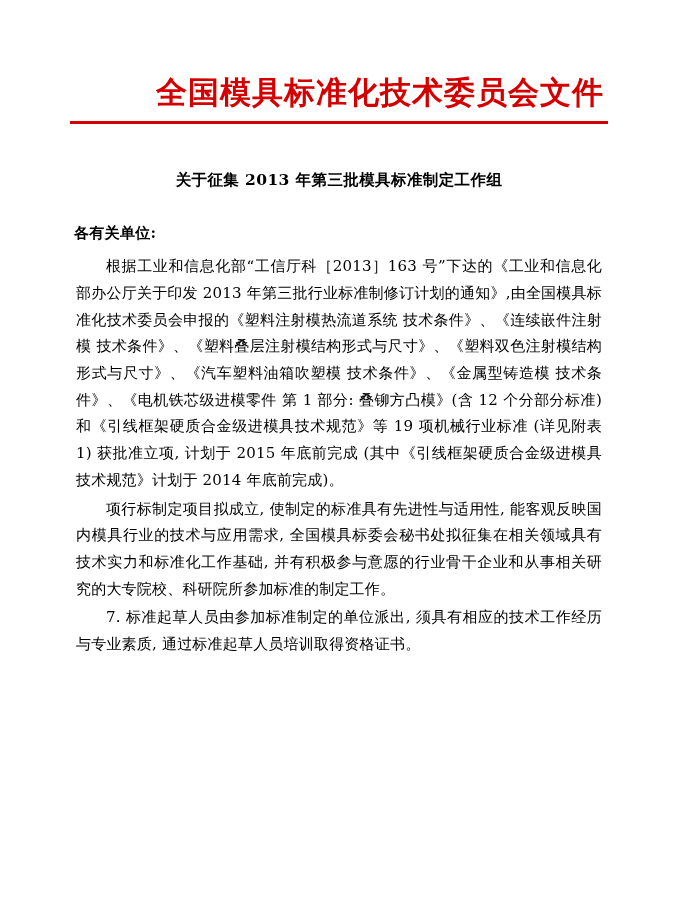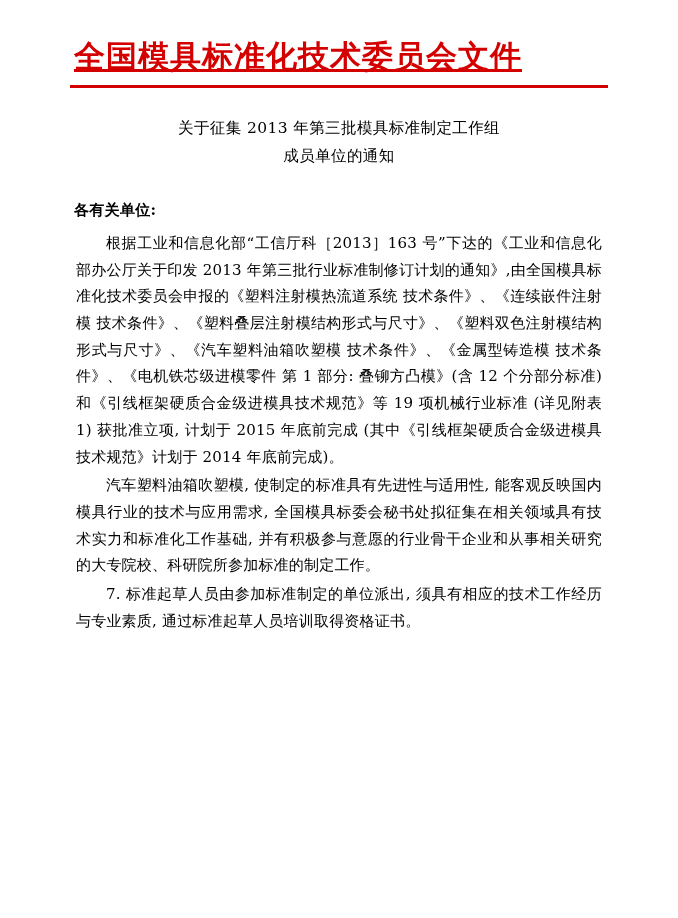--- a/index.html
+++ b/index.html
@@ -15,49 +15,48 @@
     overflow: hidden;
   }
   .page {
     position: relative;
     width: 678px;
     height: 918px;
     box-sizing: border-box;
     padding: 0 74px;
   }
   .masthead {
-    text-align: left;
+    text-align: right;
     color: #d40000;
     font-weight: bold;
     font-size: 31px;
     letter-spacing: 1px;
     line-height: 1.2;
-    margin-top: 38px;
+    margin-top: 74px;
     font-family: "DejaVu Sans", "Liberation Sans", sans-serif;
-    text-decoration: underline;
   }
   .doc-number {
     text-align: center;
     font-size: 13px;
     margin-top: 24px;
     letter-spacing: 0.5px;
   }
   .red-rule {
     height: 2.5px;
     background: #d40000;
     margin-top: 10px;
     margin-left: -4px;
     margin-right: -4px;
   }
   .title-block {
     text-align: center;
-    font-weight: normal;
+    font-weight: bold;
     font-size: 15.5px;
     line-height: 1.85;
-    margin-top: 26px;
+    margin-top: 42px;
     letter-spacing: 0.4px;
   }
   .salutation {
     font-weight: bold;
     font-size: 15px;
     margin-top: 30px;
     letter-spacing: 0.3px;
   }
   .body-text p {
     margin: 2px;
@@ -80,24 +79,23 @@
 
 <div class="page">
 
   <div class="masthead">全国模具标准化技术委员会文件</div>
 
 
   <div class="red-rule"></div>
 
   <div class="title-block">
     <div>关于征集 2013 年第三批模具标准制定工作组</div>
-    <div>成员单位的通知</div>
   </div>
 
   <div class="salutation">各有关单位:</div>
 
   <div class="body-text">
     <p>根据工业和信息化部“工信厅科［2013］163 号”下达的《工业和信息化部办公厅关于印发 2013 年第三批行业标准制修订计划的通知》,由全国模具标准化技术委员会申报的《塑料注射模热流道系统 技术条件》、《连续嵌件注射模 技术条件》、《塑料叠层注射模结构形式与尺寸》、《塑料双色注射模结构形式与尺寸》、《汽车塑料油箱吹塑模 技术条件》、《金属型铸造模 技术条件》、《电机铁芯级进模零件 第 1 部分: 叠铆方凸模》(含 12 个分部分标准)和《引线框架硬质合金级进模具技术规范》等 19 项机械行业标准 (详见附表 1) 获批准立项, 计划于 2015 年底前完成 (其中《引线框架硬质合金级进模具技术规范》计划于 2014 年底前完成)。</p>
-    <p class="tight">汽车塑料油箱吹塑模, 使制定的标准具有先进性与适用性, 能客观反映国内模具行业的技术与应用需求, 全国模具标委会秘书处拟征集在相关领域具有技术实力和标准化工作基础, 并有积极参与意愿的行业骨干企业和从事相关研究的大专院校、科研院所参加标准的制定工作。</p>
+    <p class="tight">项行标制定项目拟成立, 使制定的标准具有先进性与适用性, 能客观反映国内模具行业的技术与应用需求, 全国模具标委会秘书处拟征集在相关领域具有技术实力和标准化工作基础, 并有积极参与意愿的行业骨干企业和从事相关研究的大专院校、科研院所参加标准的制定工作。</p>
     <p class="tight">7. 标准起草人员由参加标准制定的单位派出, 须具有相应的技术工作经历与专业素质, 通过标准起草人员培训取得资格证书。</p>
   </div>
 
 </div>
 
 </body></html>

